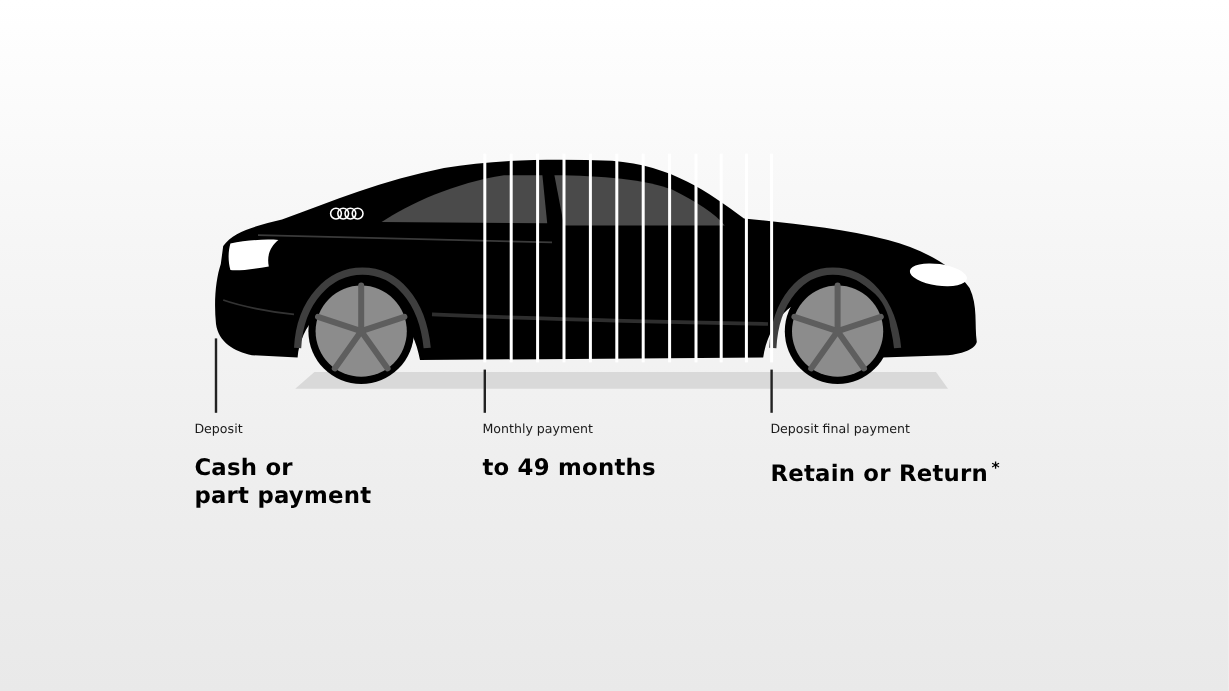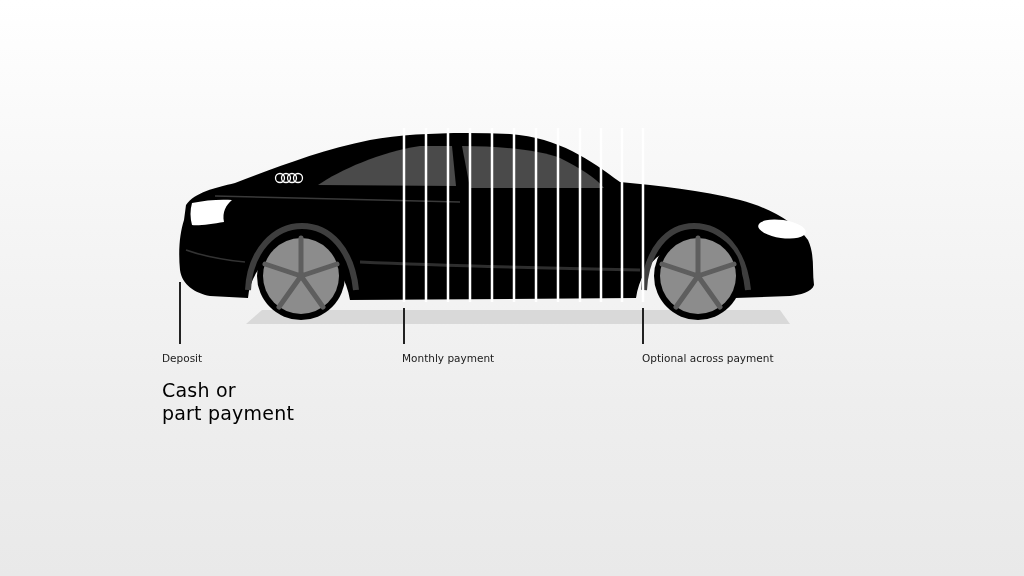--- a/index.html
+++ b/index.html
@@ -6,21 +6,21 @@
   body {
     width: 1024px; height: 576px; overflow: hidden; position: relative;
     background: linear-gradient(to bottom, #ffffff 0%, #f6f6f6 35%, #eeeeee 70%, #e9e9e9 100%);
     font-family: "DejaVu Sans", "Liberation Sans", sans-serif;
     color: #000;
   }
   #scene { position: absolute; left: 0; top: 0; width: 1024px; height: 576px; }
   .tick { position: absolute; width: 1.5px; background: #222; top: 282px; height: 62px; }
   .col { position: absolute; top: 352px; }
   .col .label { font-size: 10.5px; color: #1a1a1a; letter-spacing: 0; margin: 0; line-height: 13px; }
-  .col .head { font-size: 19px; font-weight: normal; line-height: 23px; margin-top: 14px; letter-spacing: 0.2px; white-space: nowrap; }
+  .col .head { font-size: 19px; font-weight: bold; line-height: 23px; margin-top: 14px; letter-spacing: 0.2px; white-space: nowrap; }
   .col .head .star { font-size: 13px; vertical-align: 7px; margin-left: 3px; }
 </style>
 </head>
 <body>
 
 <svg id="scene" viewBox="0 0 1024 576" xmlns="http://www.w3.org/2000/svg">
 
   <polygon points="262,310 780,310 790,324 246,324" fill="#d9d9d9"></polygon>
 
   <path fill="#000" d="M186,205
@@ -113,20 +113,22 @@
   <p class="label">Deposit</p>
   <div class="head">
     <div>Cash or</div>
     <div>part payment</div>
   </div>
 </div>
 
 <div class="col" style="left:402px;">
   <p class="label">Monthly payment</p>
   <div class="head">
+    <div>to 49 months</div>
   </div>
 </div>
 
 <div class="col" style="left:642px;">
-  <p class="label">Optional across payment</p>
+  <p class="label">Deposit final payment</p>
   <div class="head">
+    <div><span>Retain or Return</span><span class="star">*</span></div>
   </div>
 </div>
 
 </body></html>

